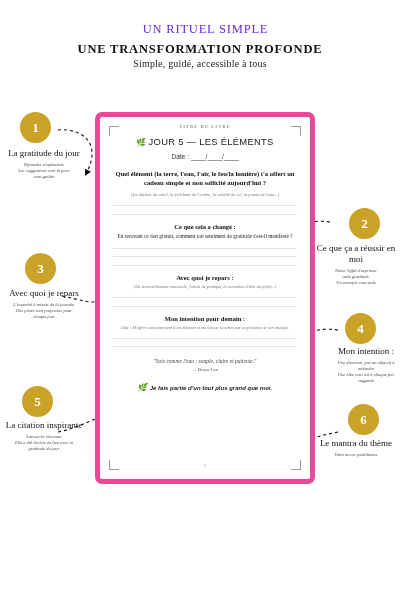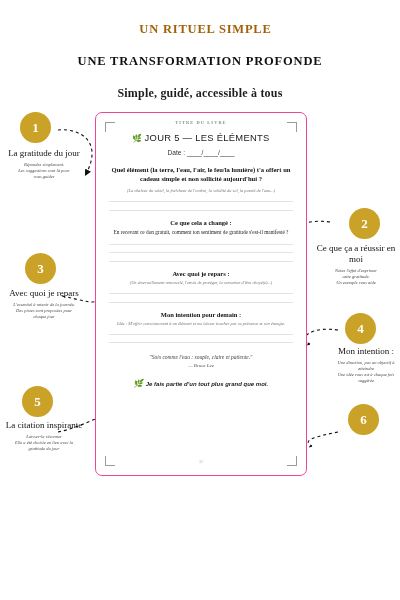--- a/index.html
+++ b/index.html
@@ -8,28 +8,28 @@
     background:#ffffff;
     font-family:"Liberation Serif", serif;
     color:#1a1a1a;
     overflow:hidden;
     position:relative;
   }
   .stage{position:relative;width:400px;height:600px;}
 
   
   .titles{position:absolute;top:22px;left:0;width:400px;text-align:center;}
-  .title-l1{font-size:12.5px;letter-spacing:.8px;font-weight:700;color:#a16207;padding-left:11px;}
-  .title-l2{font-size:12.5px;letter-spacing:.8px;font-weight:700;color:#111;margin-top:17px;}
-  .subtitle{margin-top:17px;font-size:12px;font-weight:700;color:#1d1d1d;letter-spacing:.2px;}
+  .title-l1{font-size:12.5px;letter-spacing:.8px;font-weight:400;color:#6d28d9;padding-left:11px;}
+  .title-l2{font-size:12.5px;letter-spacing:.8px;font-weight:700;color:#111;margin-top:5px;}
+  .subtitle{margin-top:1px;font-size:10px;font-weight:400;color:#1d1d1d;letter-spacing:.2px;}
 
   
   .sheet{
     position:absolute;left:95px;top:112px;width:210px;height:362px;
-    background:#fff;border:1px solid #ec4899;border-radius:7px;
+    background:#fff;border:5px solid #ec4899;border-radius:7px;
     box-shadow:0 0 0 0 rgba(0,0,0,0);
   }
   .corner{position:absolute;width:9px;height:9px;border:1px solid #9a9a9a;}
   .c-tl{top:9px;left:9px;border-right:none;border-bottom:none;}
   .c-tr{top:9px;right:9px;border-left:none;border-bottom:none;}
   .c-bl{bottom:9px;left:9px;border-right:none;border-top:none;}
   .c-br{bottom:9px;right:9px;border-left:none;border-top:none;}
 
   .sheet-inner{position:absolute;left:11px;right:11px;top:7px;text-align:center;}
   .book-title{font-size:4.4px;letter-spacing:1.1px;color:#8d8d8d;font-weight:700;}
@@ -188,15 +188,19 @@
 
   <div class="badge" style="left:22px;top:386px;">5</div>
   <div class="ann" style="left:-6px;top:420px;width:100px;">
     <div class="ann-title">La citation inspirante</div>
     <div class="ann-desc" style="white-space:pre-line;">Laisser-la résonner
 Elle a été choisie en lien avec la
 gratitude du jour</div>
   </div>
 
   <div class="badge" style="left:348px;top:404px;">6</div>
+  <div class="ann" style="left:312px;top:438px;width:88px;">
+    <div class="ann-title">Le mantra du thème</div>
+    <div class="ann-desc" style="white-space:pre-line;">Votre ancre quotidienne</div>
+  </div>
 
 
 </div>
 
 </body></html>

